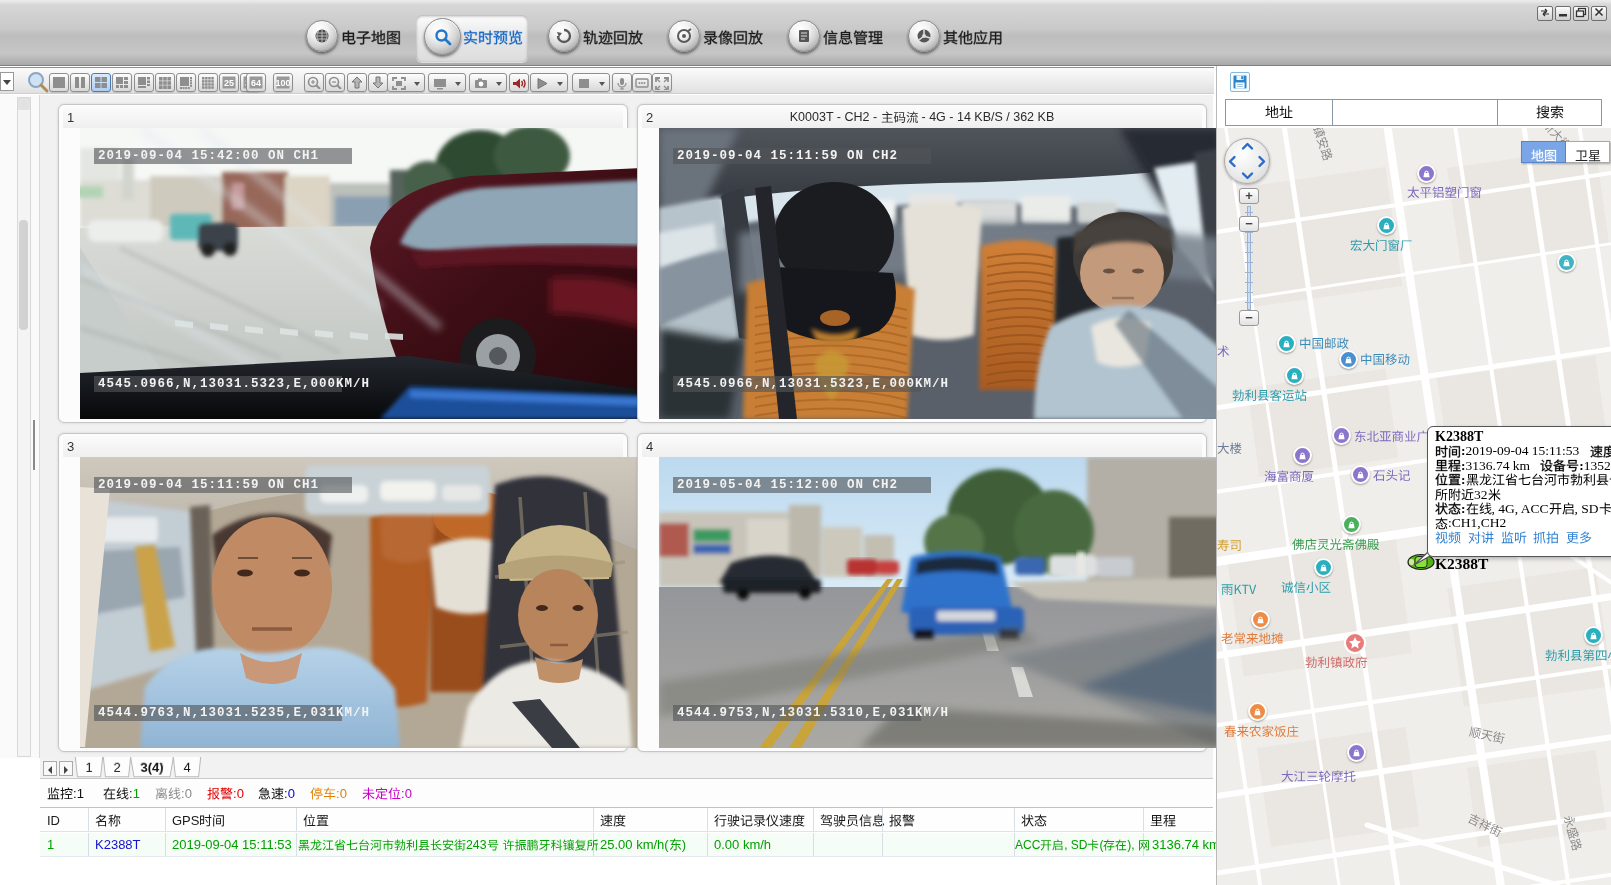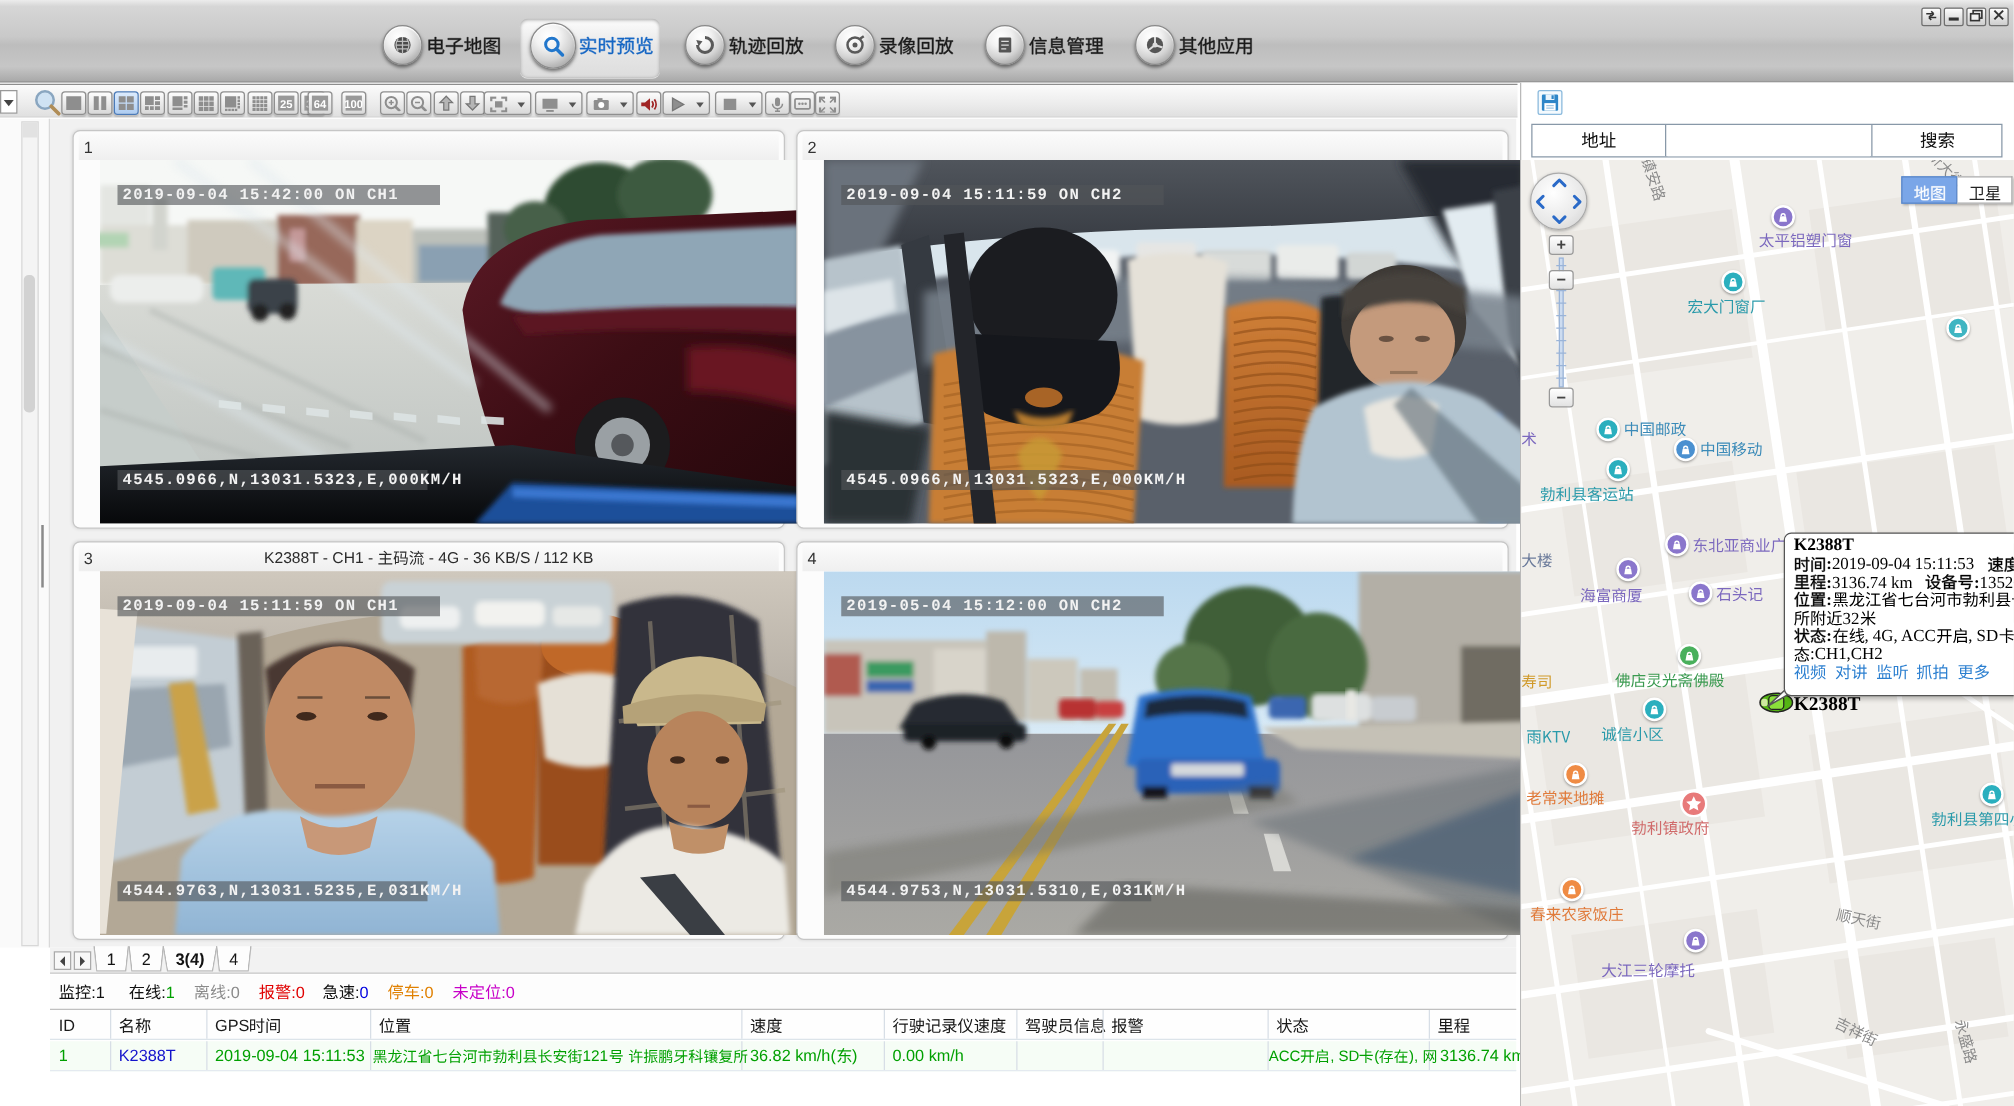--- a/index.html
+++ b/index.html
@@ -617,20 +617,25 @@
         <path d="M300 291 L330 258 L562 268 L562 291 Z" fill="#1f4f9a" filter="url(#b2)"></path>
         <path d="M330 262 L562 270 L562 278 L330 270Z" fill="#3a77d0" filter="url(#b2)"></path>
       </svg>
       <div class="ab" style="left:14px;top:20px;width:258px;height:16px;background:rgba(82,86,88,.62);color:#f2f2f2;font-family:&quot;Liberation Mono&quot;,monospace;font-size:12.5px;font-weight:bold;letter-spacing:1px;line-height:16px;padding-left:4px">2019-09-04 15:42:00 ON  CH1</div>
       <div class="ab" style="left:14px;top:248px;width:248px;height:16px;background:rgba(82,86,88,.62);color:#f2f2f2;font-family:&quot;Liberation Mono&quot;,monospace;font-size:12.5px;font-weight:bold;letter-spacing:1px;line-height:16px;padding-left:4px">4545.0966,N,13031.5323,E,000KM/H</div>
     </div>
   </div>
 <div class="vcell" style="left:637px;top:104px;width:570px;height:319px">
     <div class="vhead">
       <span class="vnum">2</span>
+      <div class="vtitle">K0003T - CH2 - <svg class="ct " style="color:#2b2b2b;" width="37.5" height="12.5" viewBox="0 -880 3000 1000" fill="currentColor">
+          <use href="#u4e3b" x="0"></use>
+          <use href="#u7801" x="1000"></use>
+          <use href="#u6d41" x="2000"></use>
+        </svg> - 4G - 14 KB/S / 362 KB</div>
     </div>
     <div class="vid" style="width:562px;height:291px">
       <svg width="562" height="291" viewBox="0 0 562 291" preserveAspectRatio="none">
         <defs>
           <linearGradient id="s2ceil" x1="0" y1="0" x2="0" y2="1">
             <stop offset="0" stop-color="#50555c"></stop>
             <stop offset="1" stop-color="#33373e"></stop>
           </linearGradient>
           <linearGradient id="s2seat" x1="0" y1="0" x2="0" y2="1">
             <stop offset="0" stop-color="#d08038"></stop>
@@ -713,25 +718,20 @@
           <path d="M470 182 L562 262 L562 291 L524 291 L456 196Z" fill="#5c6a74" opacity=".6" filter="url(#b2)"></path>
         </g>
       </svg>
       <div class="ab" style="left:14px;top:20px;width:258px;height:16px;background:rgba(82,86,88,.62);color:#f2f2f2;font-family:&quot;Liberation Mono&quot;,monospace;font-size:12.5px;font-weight:bold;letter-spacing:1px;line-height:16px;padding-left:4px">2019-09-04 15:11:59 ON  CH2</div>
       <div class="ab" style="left:14px;top:248px;width:248px;height:16px;background:rgba(82,86,88,.62);color:#f2f2f2;font-family:&quot;Liberation Mono&quot;,monospace;font-size:12.5px;font-weight:bold;letter-spacing:1px;line-height:16px;padding-left:4px">4545.0966,N,13031.5323,E,000KM/H</div>
     </div>
   </div>
 <div class="vcell" style="left:58px;top:433px;width:570px;height:319px">
     <div class="vhead">
       <span class="vnum">3</span>
-      <div class="vtitle">K2388T - CH1 - <svg class="ct " style="color:#2b2b2b;" width="37.5" height="12.5" viewBox="0 -880 3000 1000" fill="currentColor">
-          <use href="#u4e3b" x="0"></use>
-          <use href="#u7801" x="1000"></use>
-          <use href="#u6d41" x="2000"></use>
-        </svg> - 4G - 36 KB/S / 112 KB</div>
     </div>
     <div class="vid" style="width:562px;height:291px">
       <svg width="562" height="291" viewBox="0 0 562 291" preserveAspectRatio="none">
         <defs>
           <linearGradient id="s3ceil" x1="0" y1="0" x2="0" y2="1">
             <stop offset="0" stop-color="#cfc8bd"></stop>
             <stop offset="1" stop-color="#b3aca2"></stop>
           </linearGradient>
           <linearGradient id="s3tee" x1="0" y1="0" x2="0" y2="1">
             <stop offset="0" stop-color="#b6d2e8"></stop>
@@ -986,32 +986,32 @@
         <use href="#u4e03" x="4000"></use>
         <use href="#u53f0" x="5000"></use>
         <use href="#u6cb3" x="6000"></use>
         <use href="#u5e02" x="7000"></use>
         <use href="#u52c3" x="8000"></use>
         <use href="#u5229" x="9000"></use>
         <use href="#u53bf" x="10000"></use>
         <use href="#u957f" x="11000"></use>
         <use href="#u5b89" x="12000"></use>
         <use href="#u8857" x="13000"></use>
-      </svg><span style="color:#00a000;font-size:12.3px">121</span><svg class="ct " style="color:#00a000;" width="111.6" height="12.0" viewBox="0 -880 9300 1000" fill="currentColor">
+      </svg><span style="color:#00a000;font-size:12.3px">243</span><svg class="ct " style="color:#00a000;" width="111.6" height="12.0" viewBox="0 -880 9300 1000" fill="currentColor">
         <use href="#u53f7" x="0"></use>
         <use href="#u8bb8" x="1300"></use>
         <use href="#u632f" x="2300"></use>
         <use href="#u9e4f" x="3300"></use>
         <use href="#u7259" x="4300"></use>
         <use href="#u79d1" x="5300"></use>
         <use href="#u9576" x="6300"></use>
         <use href="#u590d" x="7300"></use>
         <use href="#u6240" x="8300"></use>
       </svg></div>
-    <div class="td" style="left:560px"><span style="color:#00a000">36.82 km/h(</span><svg class="ct " style="color:#00a000;" width="13.0" height="13.0" viewBox="0 -880 1000 1000" fill="currentColor">
+    <div class="td" style="left:560px"><span style="color:#00a000">25.00 km/h(</span><svg class="ct " style="color:#00a000;" width="13.0" height="13.0" viewBox="0 -880 1000 1000" fill="currentColor">
         <use href="#u4e1c" x="0"></use>
       </svg><span style="color:#00a000">)</span></div>
     <div class="td" style="left:674px"><span style="color:#00a000">0.00 km/h</span></div>
     <div class="td" style="left:975px"><span style="color:#00a000;font-size:12px">ACC</span><svg class="ct " style="color:#00a000;" width="23.8" height="11.9" viewBox="0 -880 2000 1000" fill="currentColor">
         <use href="#u5f00" x="0"></use>
         <use href="#u542f" x="1000"></use>
       </svg><span style="color:#00a000;font-size:12px">, SD</span><svg class="ct " style="color:#00a000;" width="11.9" height="11.9" viewBox="0 -880 1000 1000" fill="currentColor">
         <use href="#u5361" x="0"></use>
       </svg><span style="color:#00a000;font-size:12px">(</span><svg class="ct " style="color:#00a000;" width="23.8" height="11.9" viewBox="0 -880 2000 1000" fill="currentColor">
         <use href="#u5b58" x="0"></use>

